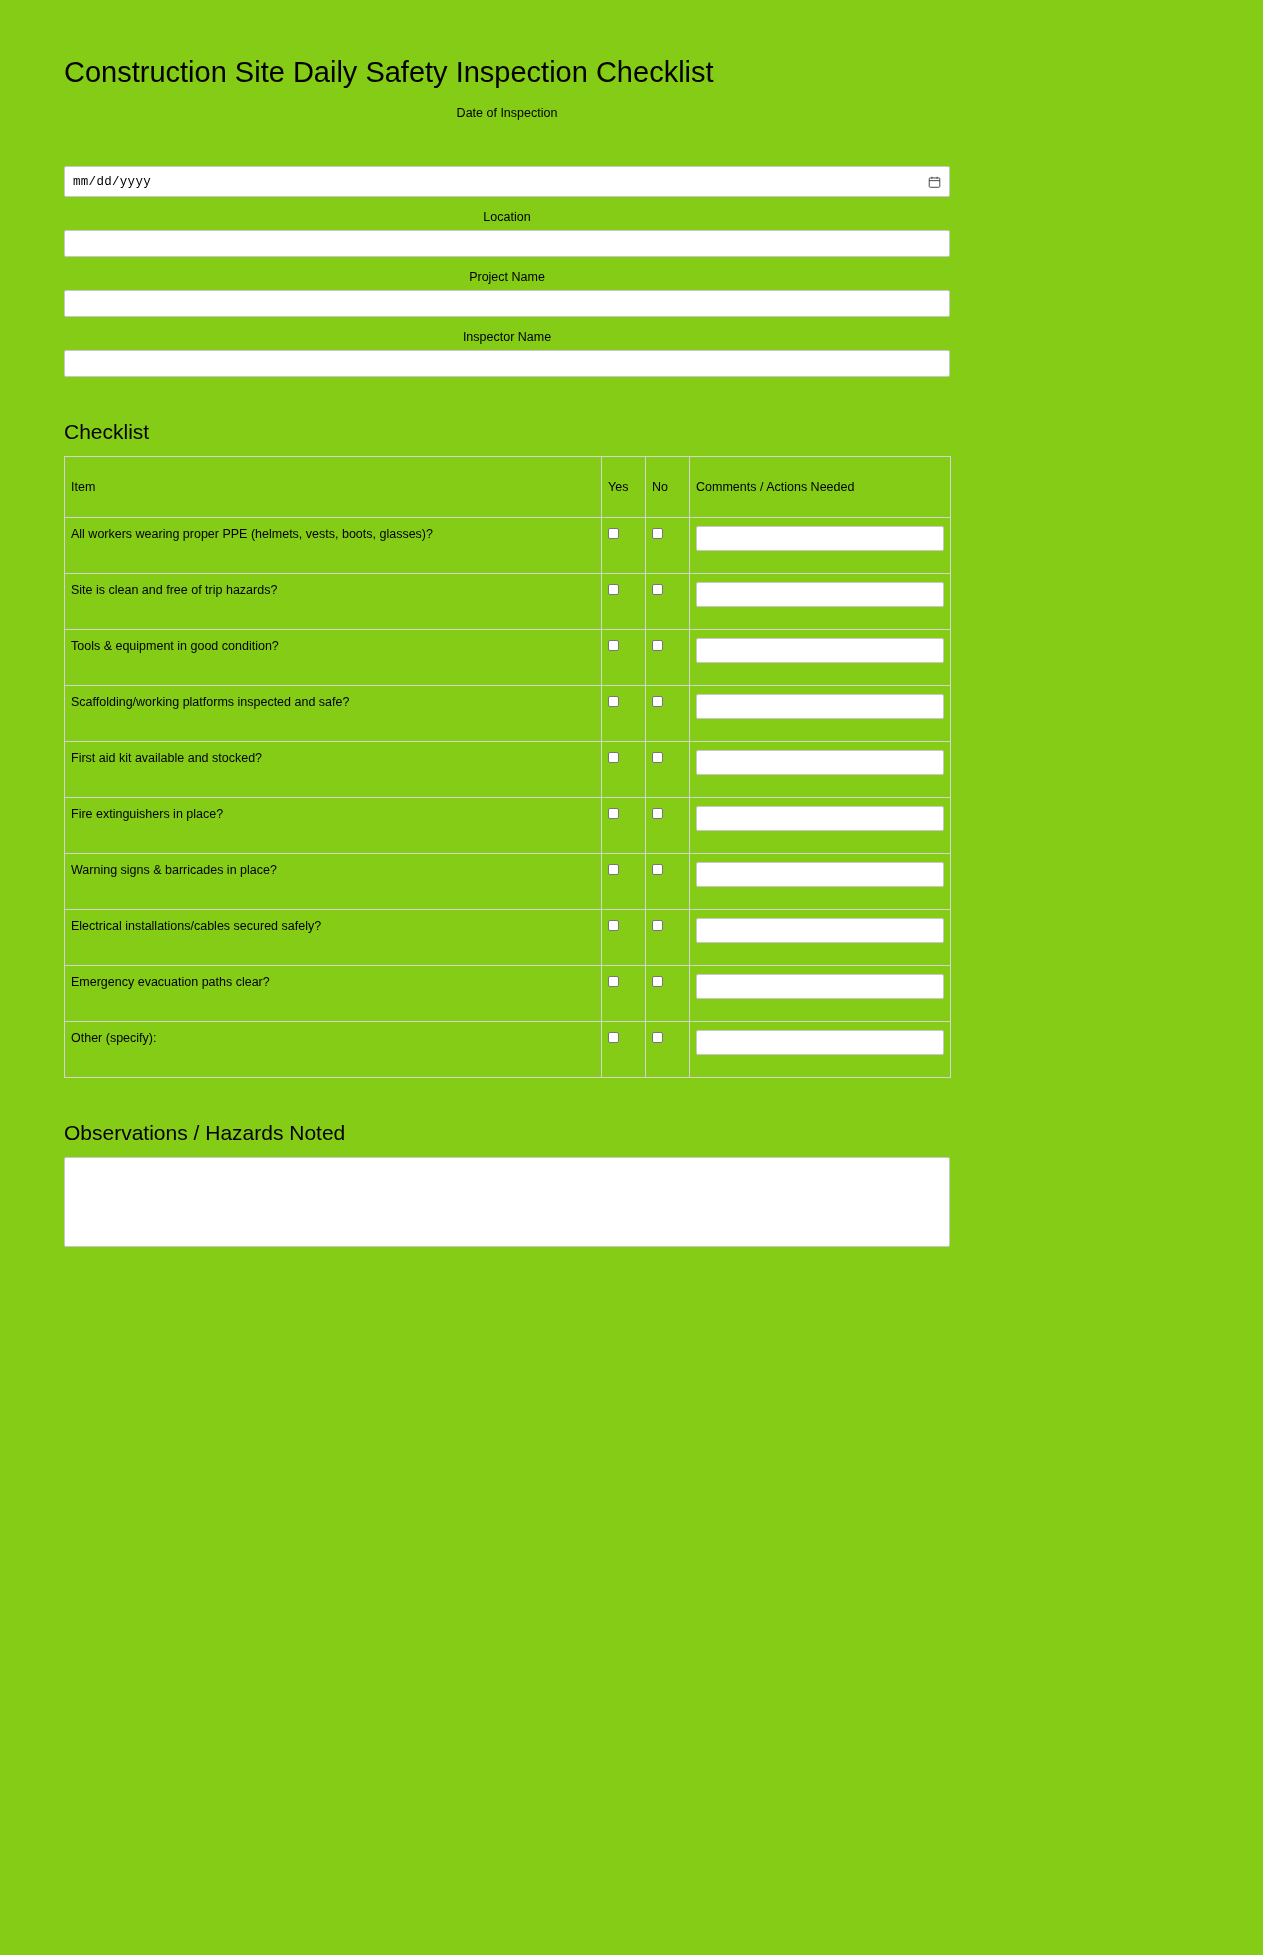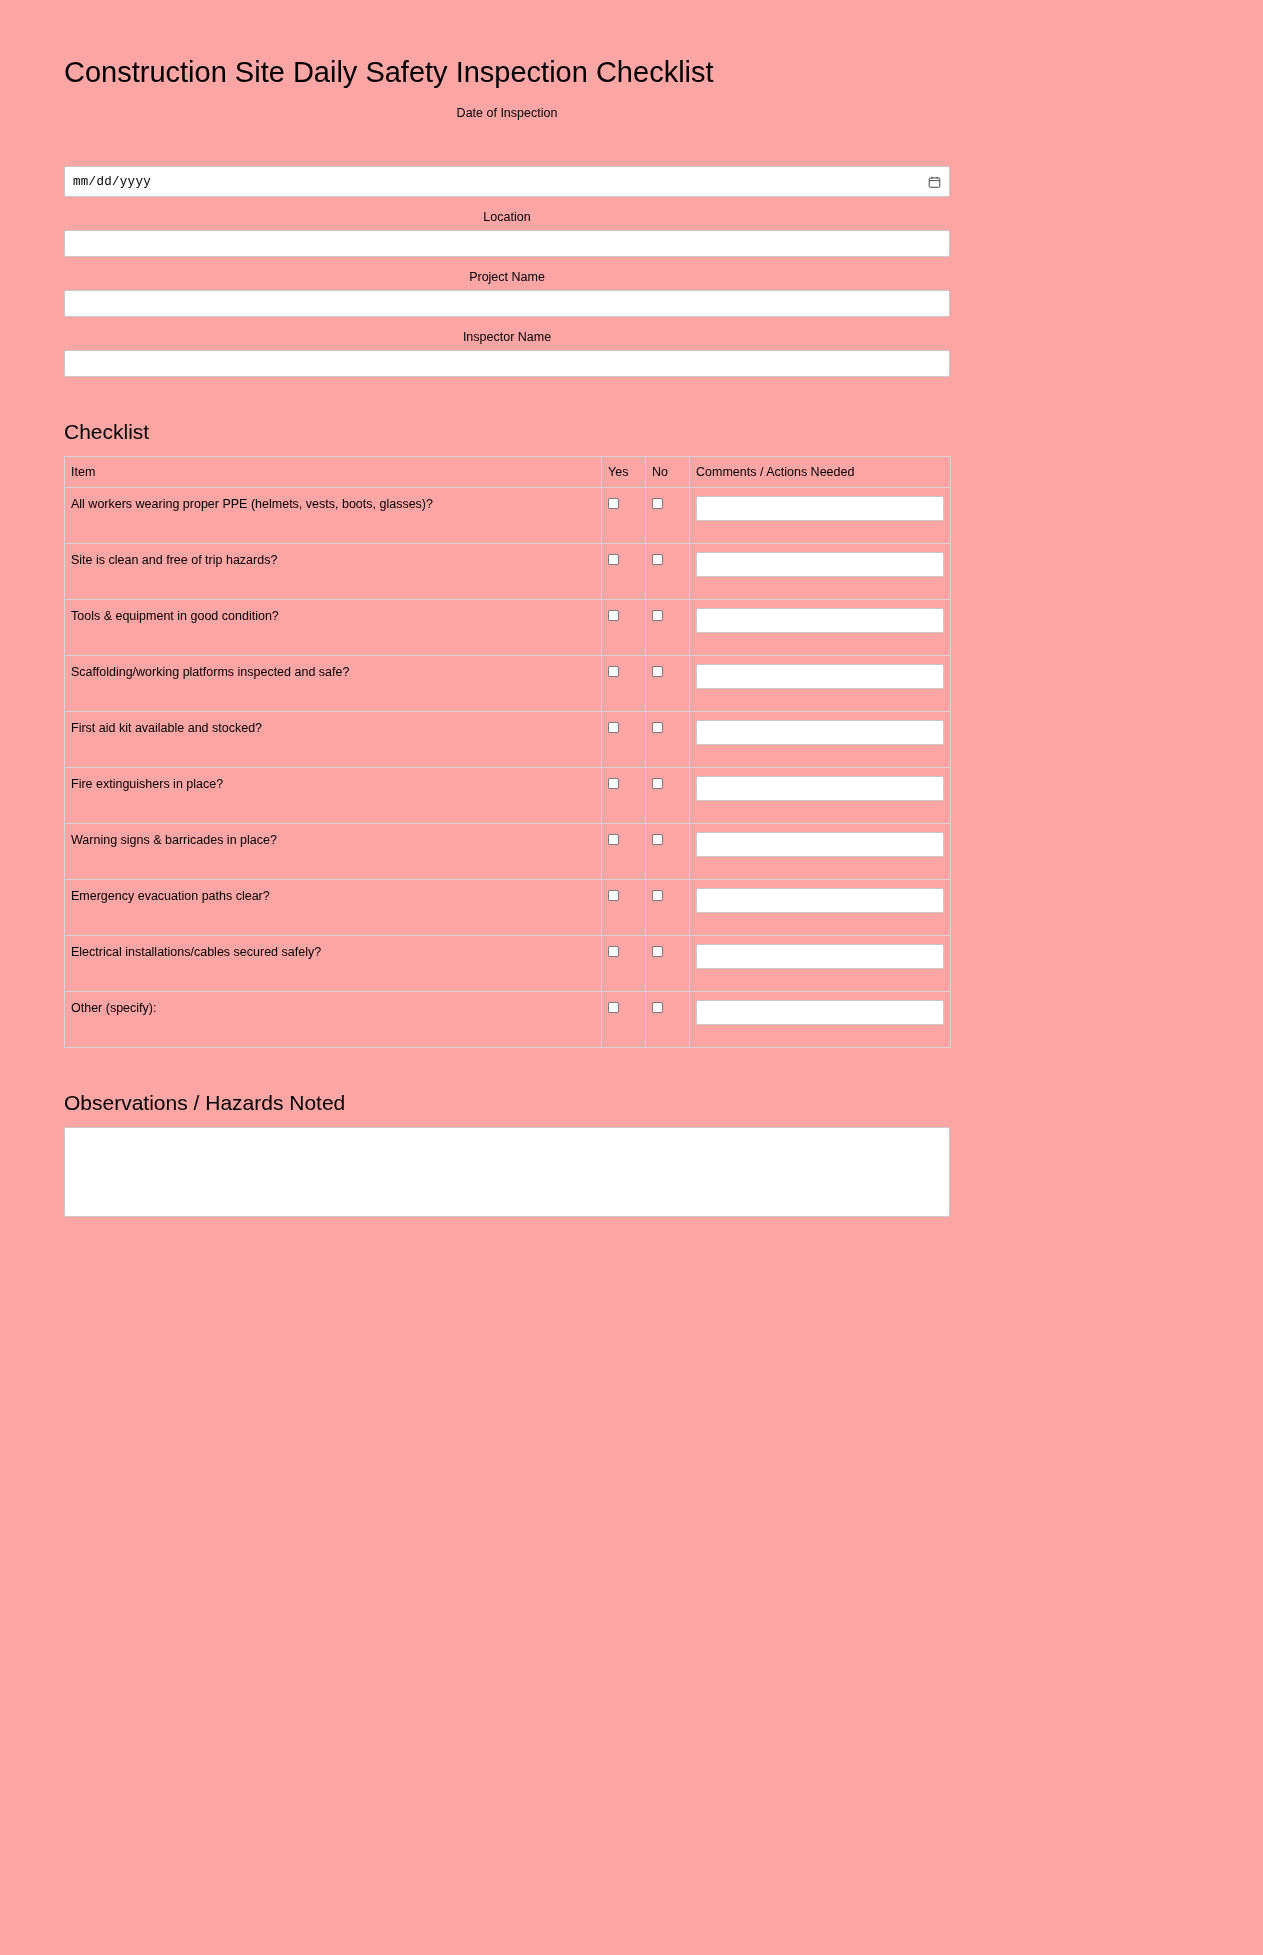--- a/index.html
+++ b/index.html
@@ -12,21 +12,21 @@
     overflow: hidden;
   }
   body {
     font-family: "Liberation Sans", sans-serif;
     color: #000000;
     font-size: 13px;
   }
   .page {
     width: 1263px;
     min-height: 1955px;
-    background: #fca5a5;
+    background: #84cc16;
     padding: 56px 0 0 0;
   }
   .wrap {
     width: 886px;
     margin: 0 0 0 64px;
   }
   h1.form-title {
     font-size: 29px;
     font-weight: normal;
     margin: 0 0 16px 0;
@@ -107,21 +107,21 @@
   }
   table.checklist th,
   table.checklist td {
     border: 1px solid #d4d4d4;
     text-align: left;
     vertical-align: top;
     font-weight: normal;
   }
   table.checklist th {
     font-size: 12.5px;
-    padding: 7px 6px;
+    padding: 22px 6px;
     line-height: 1.3;
   }
   table.checklist td {
     font-size: 12.5px;
     padding: 8px 6px 18px 6px;
     height: 56px;
   }
   col.c-item  { width: 537px; }
   col.c-yes   { width: 44px; }
   col.c-no    { width: 44px; }
@@ -279,29 +279,29 @@
           </tr>
           <tr>
             <td class="td-item"><span class="item-text">Warning signs &amp; barricades in place?</span></td>
             <td class="td-yes"><input type="checkbox" class="cb" style=""></td>
             <td class="td-no"><input type="checkbox" class="cb" style=""></td>
             <td class="td-comment">
               <input type="text" class="comment-input" style="">
             </td>
           </tr>
           <tr>
+            <td class="td-item"><span class="item-text">Electrical installations/cables secured safely?</span></td>
+            <td class="td-yes"><input type="checkbox" class="cb" style=""></td>
+            <td class="td-no"><input type="checkbox" class="cb" style=""></td>
+            <td class="td-comment">
+              <input type="text" class="comment-input" style="">
+            </td>
+          </tr>
+          <tr>
             <td class="td-item"><span class="item-text">Emergency evacuation paths clear?</span></td>
-            <td class="td-yes"><input type="checkbox" class="cb" style=""></td>
-            <td class="td-no"><input type="checkbox" class="cb" style=""></td>
-            <td class="td-comment">
-              <input type="text" class="comment-input" style="">
-            </td>
-          </tr>
-          <tr>
-            <td class="td-item"><span class="item-text">Electrical installations/cables secured safely?</span></td>
             <td class="td-yes"><input type="checkbox" class="cb" style=""></td>
             <td class="td-no"><input type="checkbox" class="cb" style=""></td>
             <td class="td-comment">
               <input type="text" class="comment-input" style="">
             </td>
           </tr>
           <tr>
             <td class="td-item"><span class="item-text">Other (specify):</span></td>
             <td class="td-yes"><input type="checkbox" class="cb" style=""></td>
             <td class="td-no"><input type="checkbox" class="cb" style=""></td>

